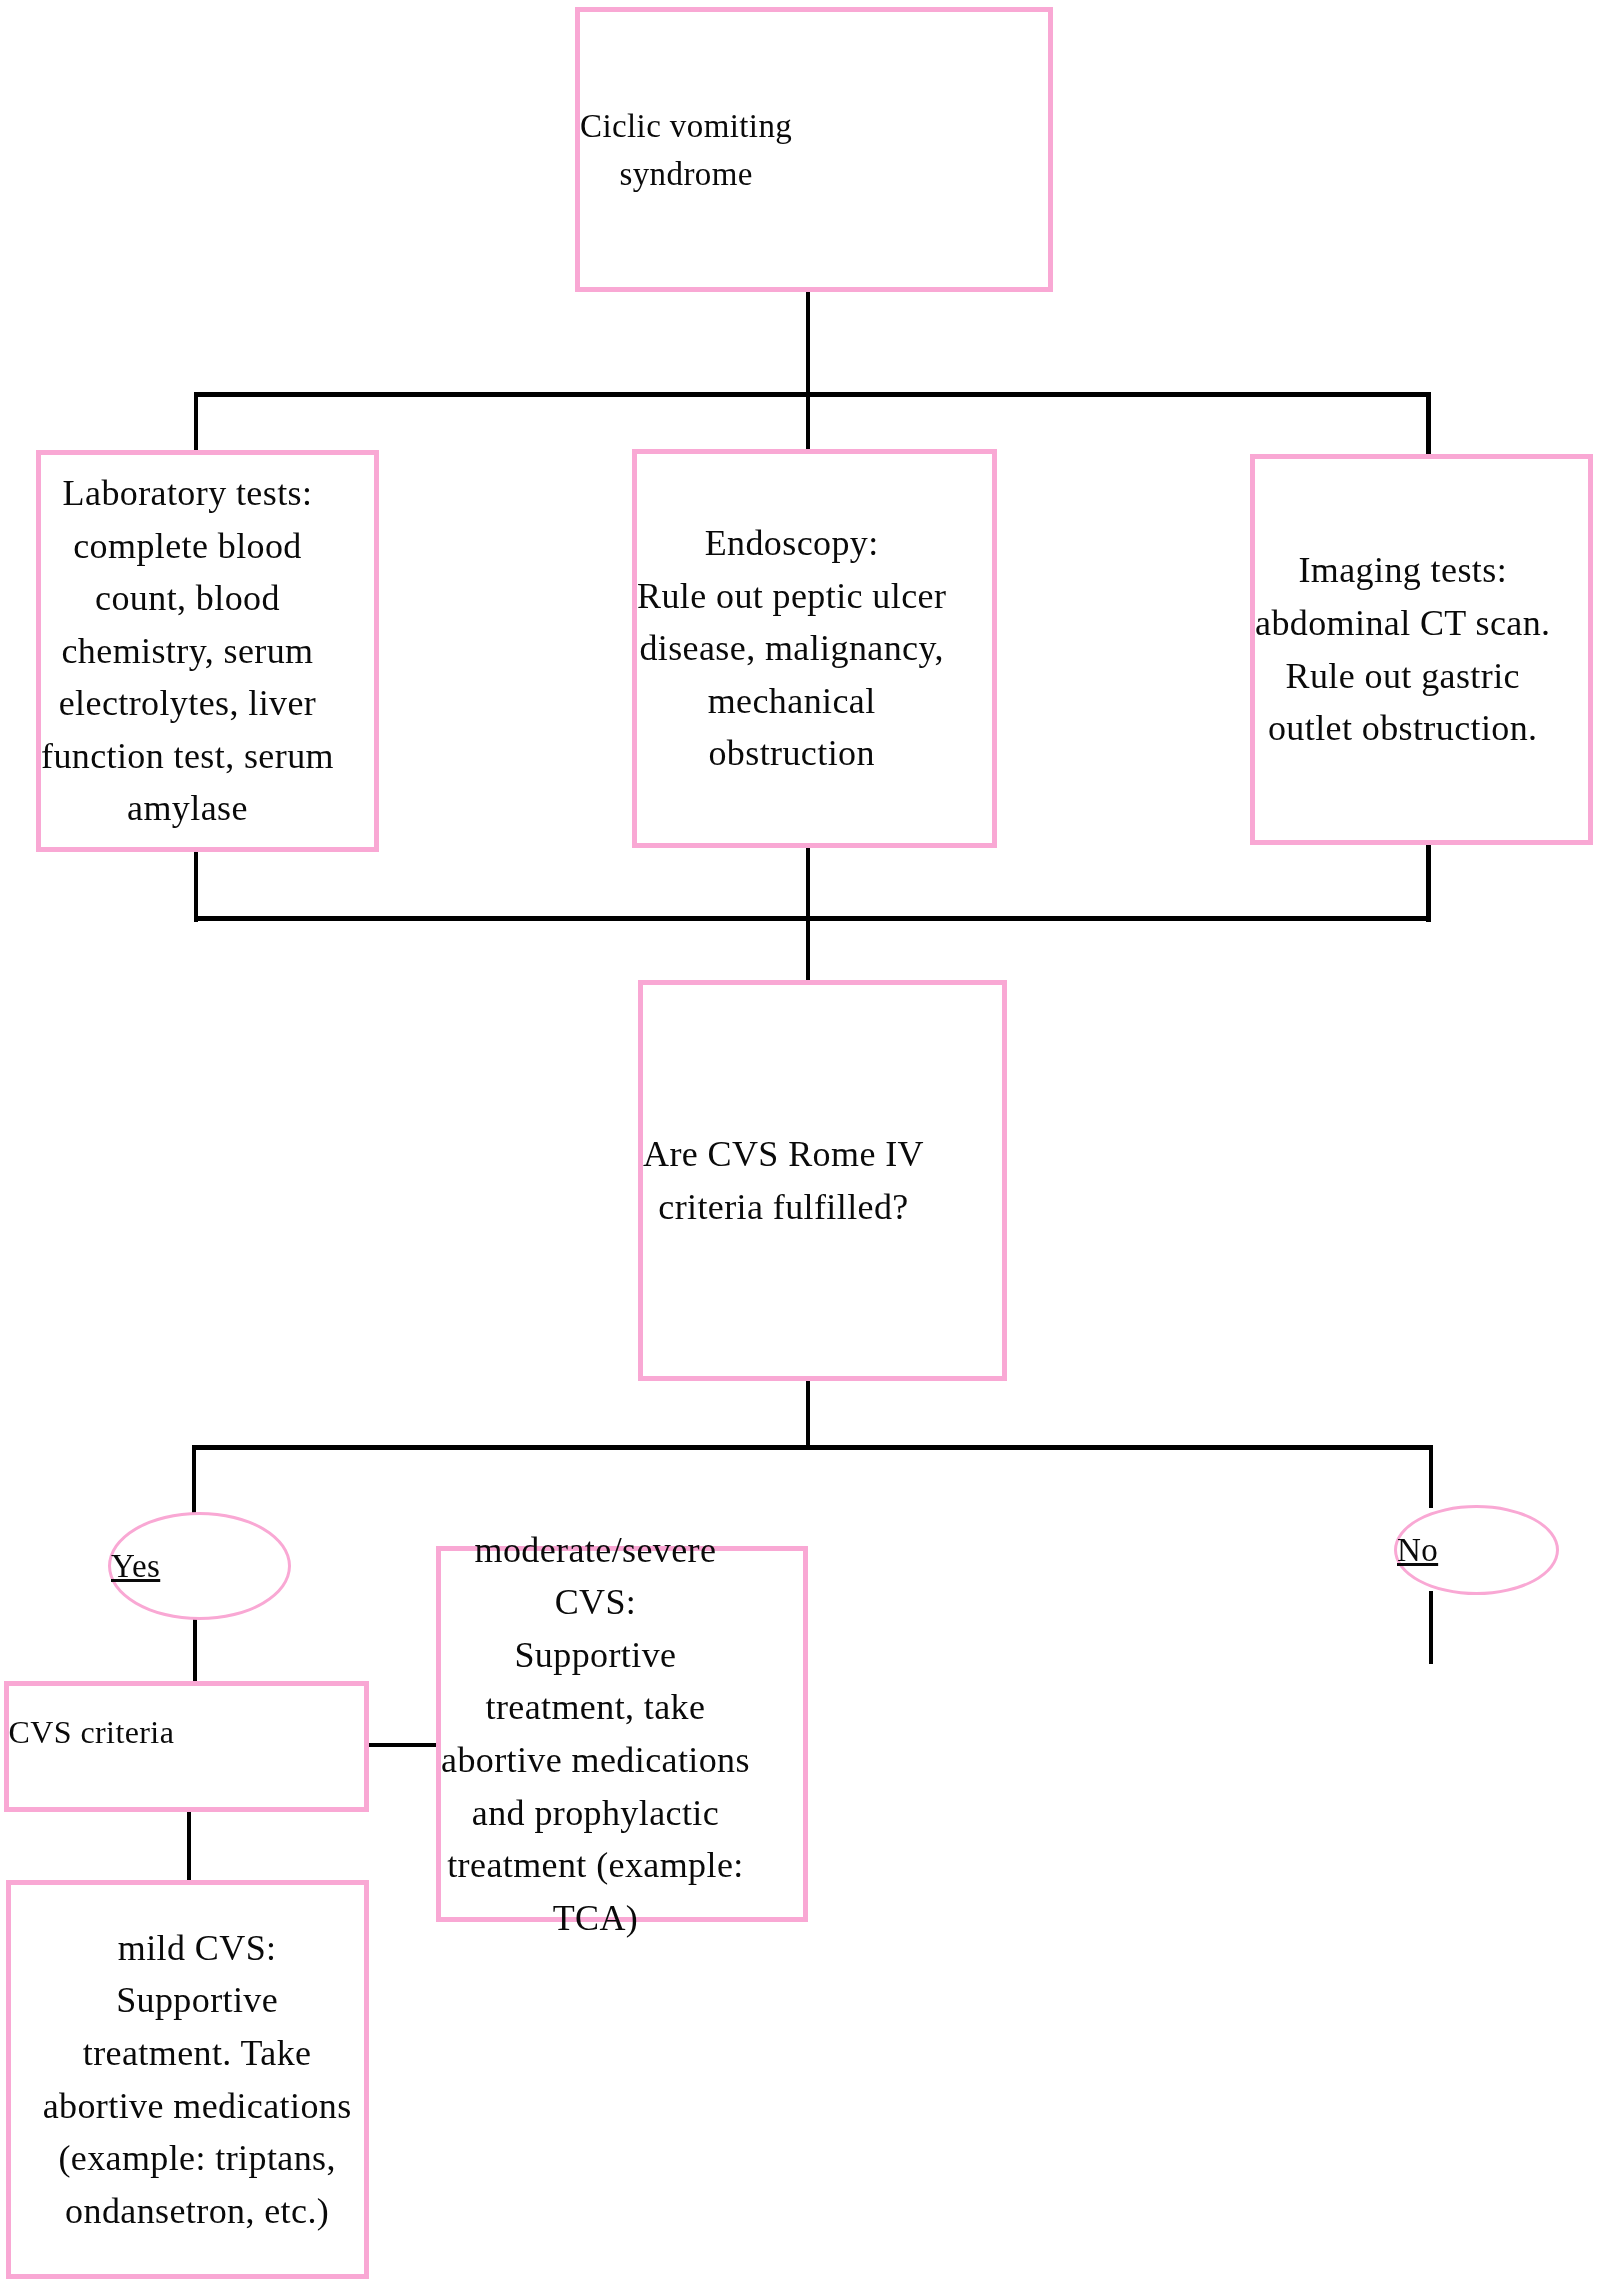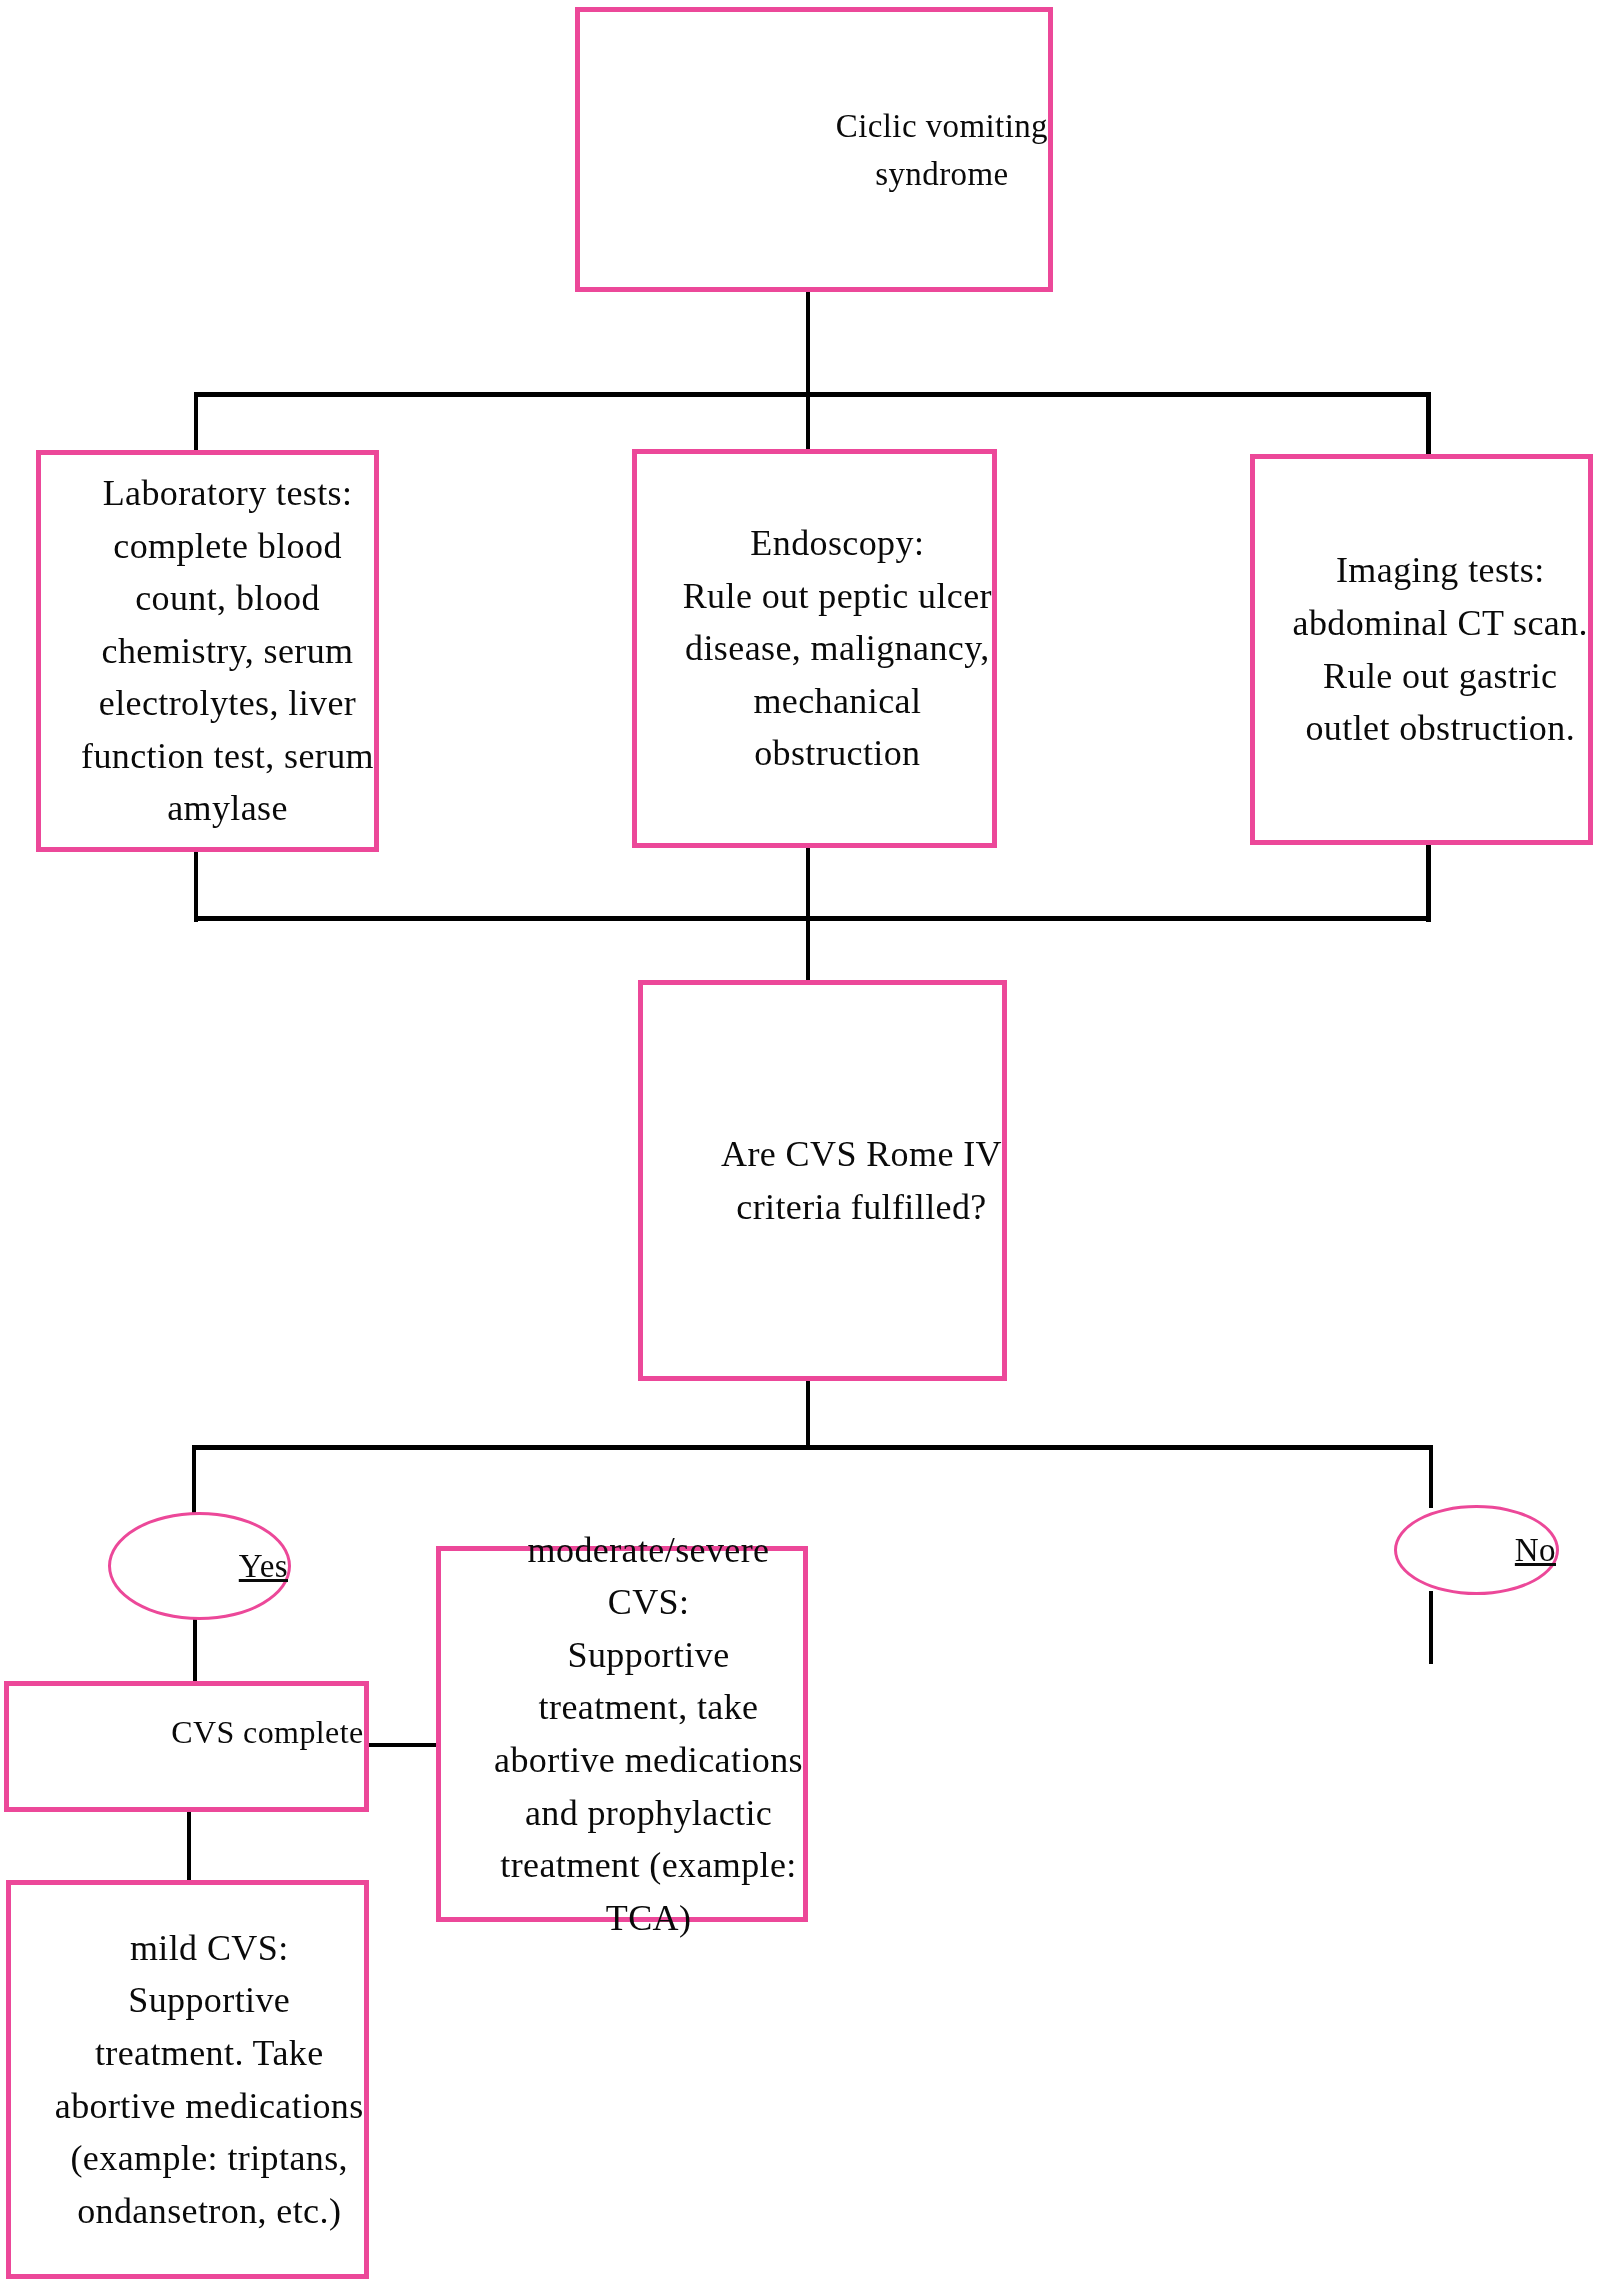--- a/index.html
+++ b/index.html
@@ -13,24 +13,24 @@
     height: 2284px;
     background: #ffffff;
     font-family: "Liberation Serif", "DejaVu Serif", serif;
     color: #0a0a0a;
     overflow: hidden;
   }
   .node {
     position: absolute;
     box-sizing: border-box;
     background: #ffffff;
-    border: 5px solid #ec4899;
+    border: 5px solid #f9a8d4;
     display: flex;
     align-items: center;
-    justify-content: flex-end;
+    justify-content: flex-start;
     text-align: center;
     z-index: 2;
   }
   .node .node-text {
     white-space: pre-line;
     font-size: 36px;
     line-height: 1.46;
     letter-spacing: 0.4px;
   }
   .ellipse {
@@ -124,21 +124,21 @@
 
   <div class="node ellipse" id="n-yes">
     <span class="node-text">Yes</span>
   </div>
 
   <div class="node ellipse" id="n-no">
     <span class="node-text">No</span>
   </div>
 
   <div class="node top-align" id="n-cvs">
-    <span class="node-text">CVS complete</span>
+    <span class="node-text">CVS criteria</span>
   </div>
 
   <div class="node" id="n-moderate">
     <span class="node-text">moderate/severe
 CVS:
 Supportive
 treatment, take
 abortive medications
 and prophylactic
 treatment (example:

